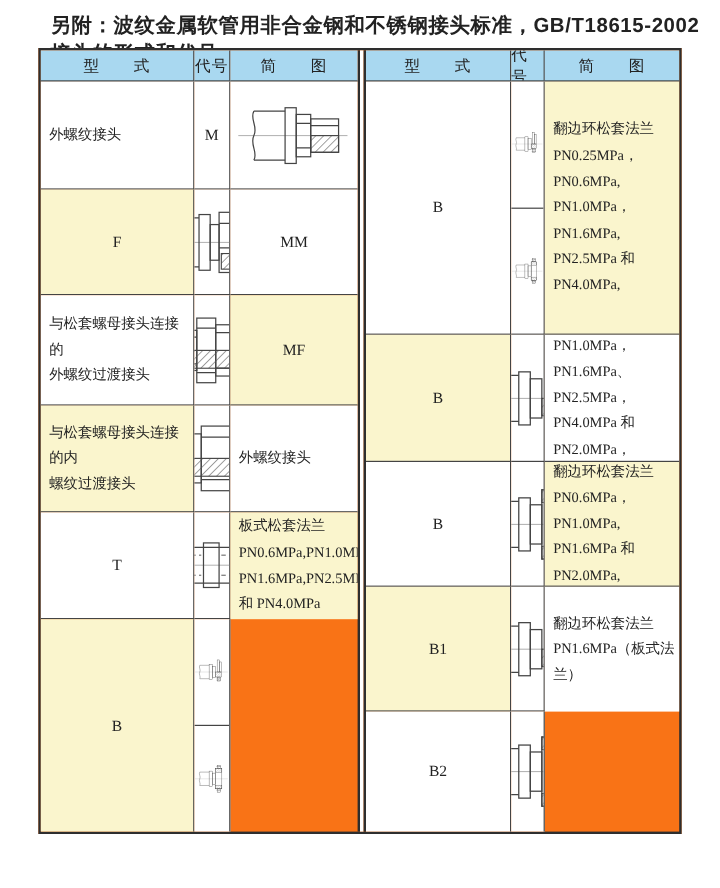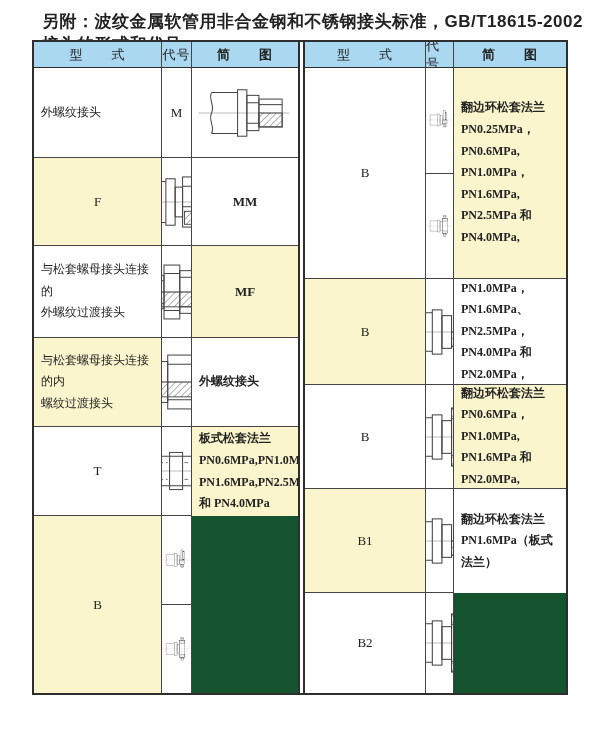--- a/index.html
+++ b/index.html
@@ -18,42 +18,42 @@
   }
   .doc-title{
     position:absolute;left:42px;top:10px;width:555px;
     font-family:Liberation Sans, sans-serif;
     font-weight:bold;font-size:17px;letter-spacing:0.5px;
   }
   .table-wrap{
     position:absolute;left:32px;top:40px;
     display:flex;align-items:stretch;
     border:2px solid var(--border);
-    background:#14532d;
+    background:#f97316;
   }
   .half{display:grid;}
   .half.left{
     grid-template-columns:128px 30px 106px;
     grid-template-rows:26px 90px 88px 92px 89px 89px 177px;
     border-right:2px solid var(--border);
   }
   .mid-gap{width:3px;background:#ffffff;}
   .half.right{
     grid-template-columns:121px 28px 112px;
     grid-template-rows:26px 211px 106px 104px 104px 100px;
     border-left:2px solid var(--border);
   }
   .cell{
     border-right:1px solid var(--line);
     border-bottom:1px solid var(--line);
     box-sizing:border-box;
     display:flex;align-items:center;justify-content:center;
     overflow:hidden;background:#ffffff;
   }
-  .half .cell:nth-child(3n){border-right:none;font-weight:bold;}
+  .half .cell:nth-child(3n){border-right:none;}
   .cell.lastrow{border-bottom:none;}
   .cell.head{
     background:var(--header-bg);
     font-size:13px;
     border-bottom:1.5px solid var(--border);
     letter-spacing:1px;
   }
   .cell.hl{background:var(--highlight-bg);}
   .cell.type{
     justify-content:flex-start;

